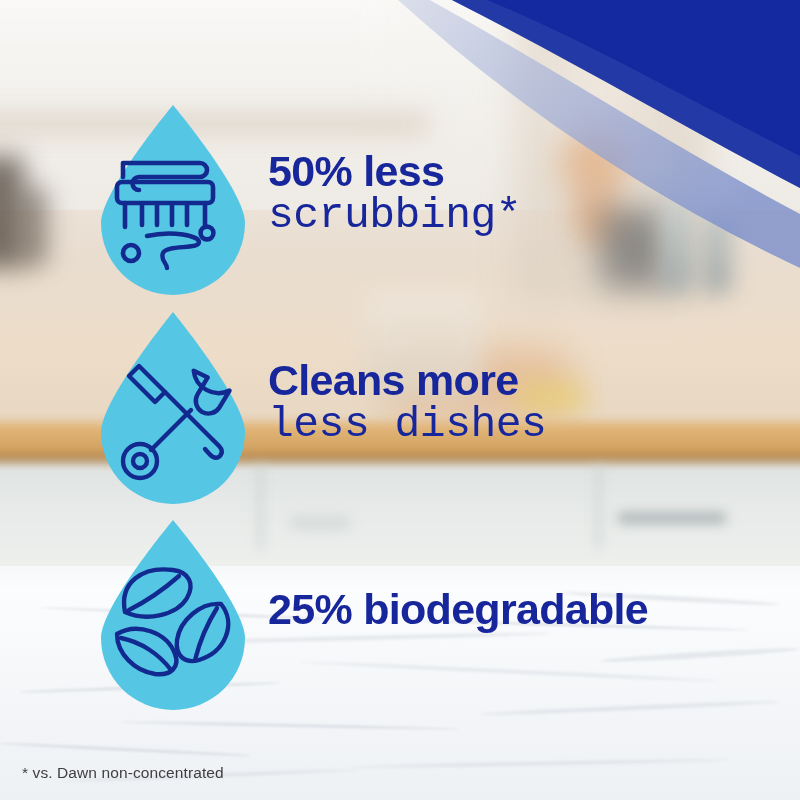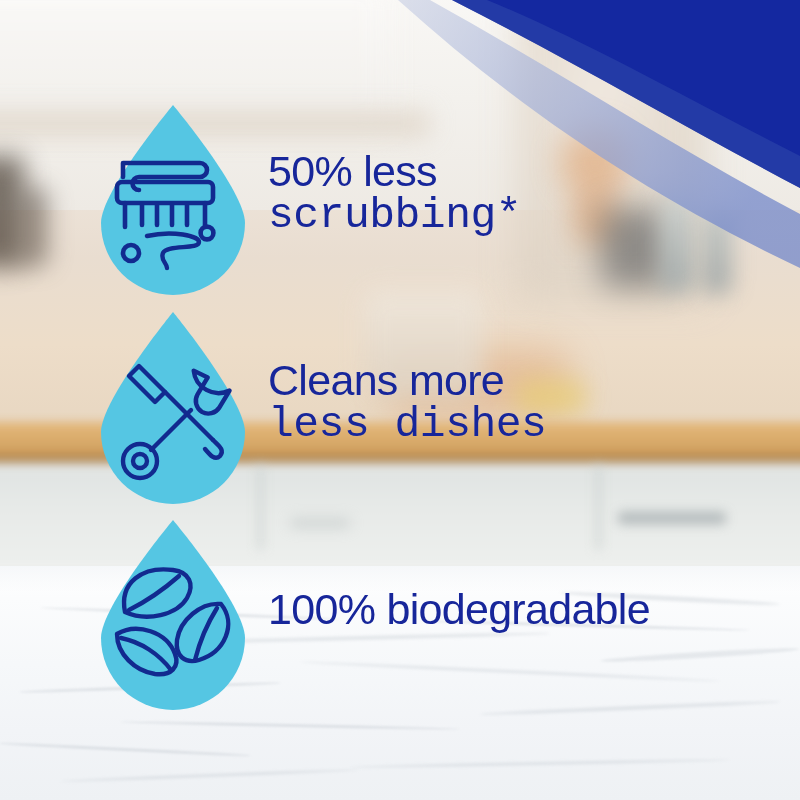--- a/index.html
+++ b/index.html
@@ -146,21 +146,21 @@
   .drop-wrap{
     position:relative;width:156px;height:100%;margin-left:95px;flex:0 0 156px;
   }
   .drop{position:absolute;inset:0;}
   .drop svg{display:block;width:156px;height:100%;overflow:visible;}
 
   .ftext{
     margin-left:17px;color:#17269a;line-height:1.04;
     text-shadow:0 0 1px rgba(255,255,255,.25);
   }
-  .ftext .l1{font-weight:400;letter-spacing:-.7px;display:block;}
+  .ftext .l1{font-weight:700;letter-spacing:-.7px;display:block;}
   .ftext .l2{font-weight:500;letter-spacing:-.5px;display:block;font-family:Liberation Mono, monospace;}
   .f1 .ftext .l1,.f1 .ftext .l2{font-size:43px;}
   .f2 .ftext .l1,.f2 .ftext .l2{font-size:43px;}
   .f3 .ftext .l1,.f3 .ftext .l2{font-size:43px;}
 
   .footnote{
     position:absolute;left:22px;top:764px;
     font-size:15.5px;color:#3e3e40;letter-spacing:.1px;font-weight:400;
   }
 </style>
@@ -299,20 +299,21 @@
               <path d="M126 86 C142 106, 130 134, 104 142 C90 146, 80 138, 82 122 C85 102, 106 84, 126 86 Z"></path>
               <path d="M122 90 C112 106, 104 126, 100 142"></path>
 
               <path d="M22 116 C42 104, 72 114, 80 136 C85 149, 76 158, 60 156 C40 153, 22 136, 22 116 Z"></path>
               <path d="M26 120 C46 124, 64 136, 76 152"></path>
             </g>
           </svg>
         </div>
       </div>
       <div class="ftext">
-        <span class="l1">100% biodegradable</span>
+        <span class="l1">25% biodegradable</span>
       </div>
     </div>
 
   </div>
 
+  <div class="footnote">* vs. Dawn non-concentrated</div>
 
 </div>
 
 </body></html>

